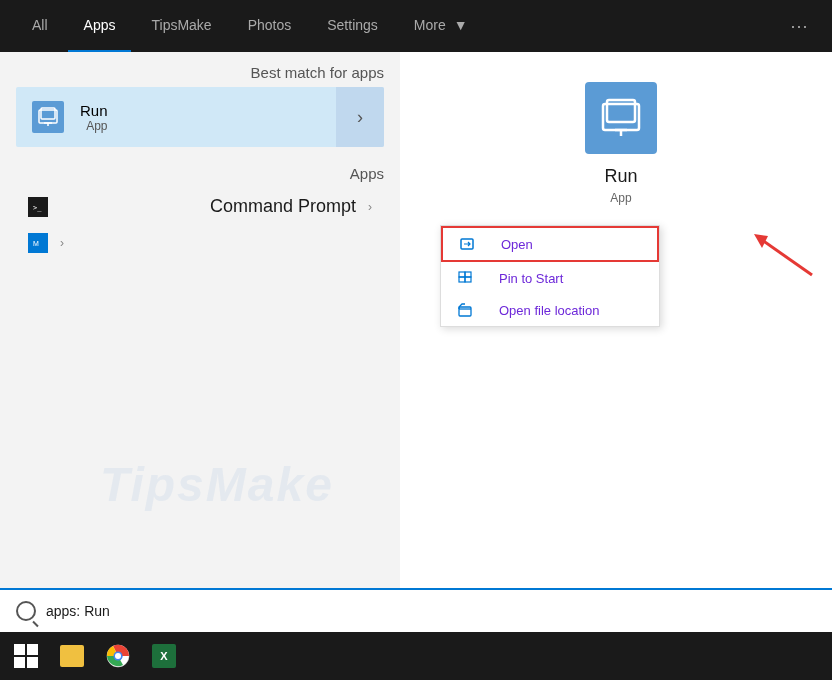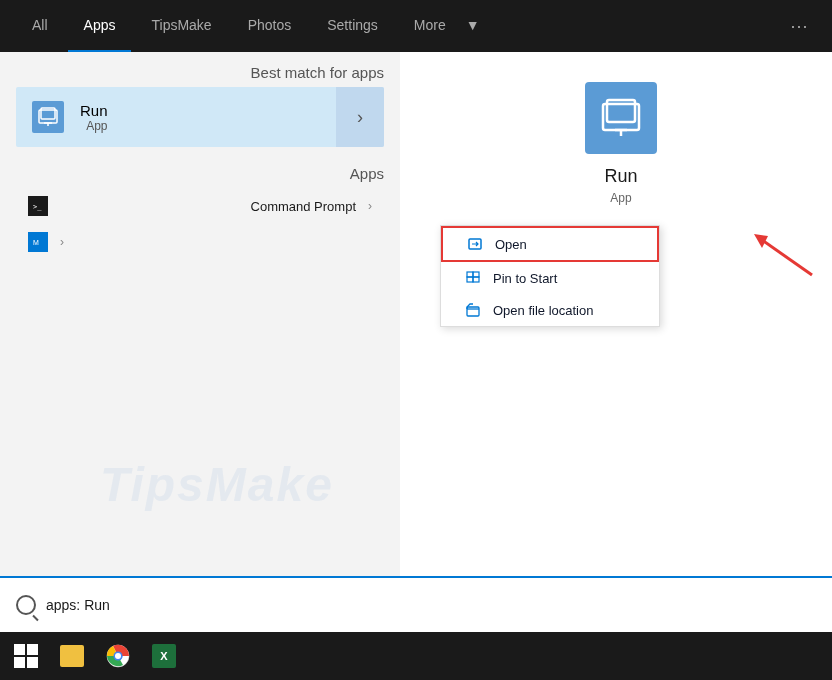--- a/index.html
+++ b/index.html
@@ -54,21 +54,21 @@
     }
 
     .tab-item.active {
       color: #fff;
       border-bottom: 2px solid #0078d4;
     }
 
     .tab-more {
       display: flex;
       align-items: center;
-      gap: 20px;
+      gap: 8px;
     }
 
     .tab-spacer { flex: 1; }
 
     .tab-dots {
       color: #aaa;
       font-size: 18px;
       cursor: pointer;
       padding: 4px 8px;
     }
@@ -191,21 +191,21 @@
       flex-shrink: 0;
     }
 
     .app-list-icon.msi {
       background: #0078d4;
       font-size: 10px;
     }
 
     .app-list-name {
       flex: 1;
-      font-size: 13px;
+      font-size: 18px;
       color: #1a1a1a;
     }
 
     .app-list-chevron {
       color: #888;
       font-size: 12px;
     }
 
     
     .watermark {
@@ -263,25 +263,25 @@
       background: #fff;
       border: 1px solid #ddd;
       box-shadow: 2px 2px 8px rgba(0,0,0,0.15);
       align-self: flex-start;
       margin-left: 10px;
     }
 
     .context-item {
       display: flex;
       align-items: center;
-      padding: 8px 24px;
-      gap: 12px;
+      padding: 8px 16px;
+      gap: 26px;
       cursor: pointer;
       font-size: 13px;
-      color: #0f172a;
+      color: #6d28d9;
       position: relative;
     }
 
     .context-item.highlighted {
       border: 2px solid #e53935;
       background: #fff;
     }
 
     .context-icon {
       width: 16px;
@@ -302,21 +302,21 @@
       height: 60px;
       pointer-events: none;
     }
 
     
     .search-bar {
       position: absolute;
       bottom: 48px;
       left: 0;
       width: 832px;
-      height: 56px;
+      height: 44px;
       background: #fff;
       border-top: 2px solid #0078d4;
       display: flex;
       align-items: center;
       padding: 0 16px;
       gap: 10px;
     }
 
     .search-icon-circle {
       width: 20px;

